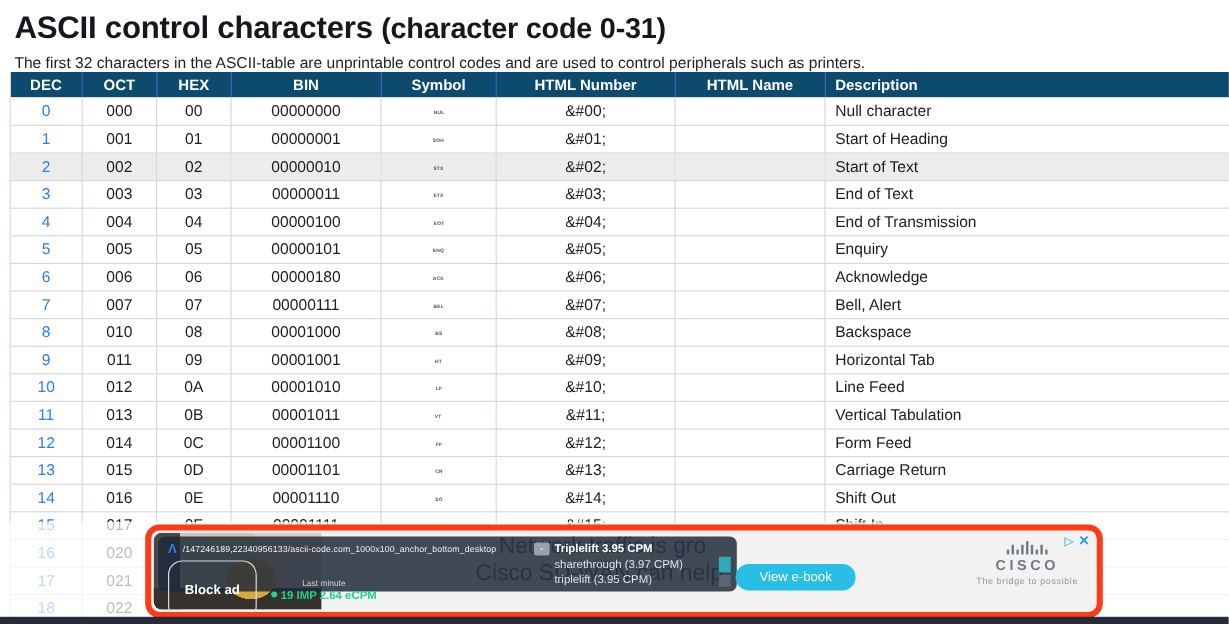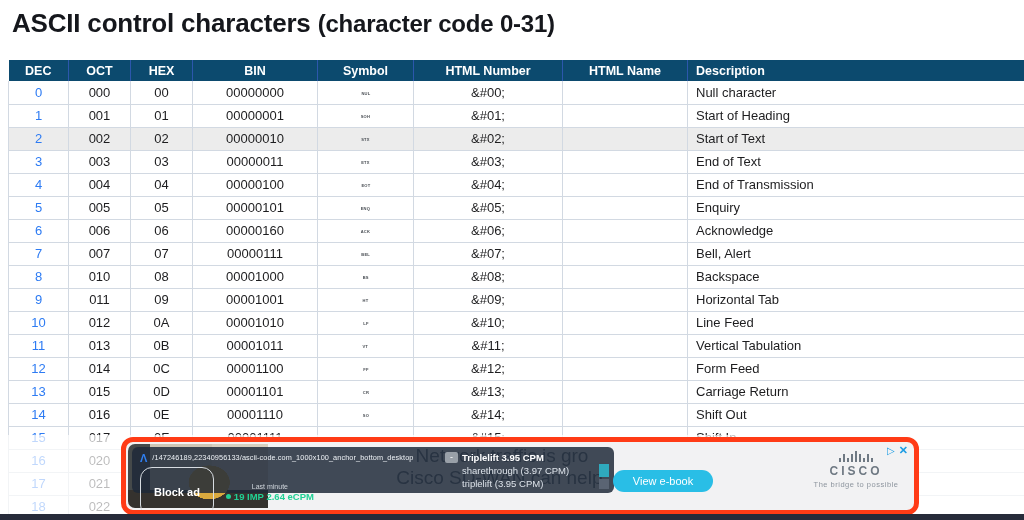--- a/index.html
+++ b/index.html
@@ -97,20 +97,21 @@
   #bottombar { position:absolute; left:0; top:514px; width:1024px; height:6px;
     background:#272b3a; z-index:30; }
 </style>
 </head>
 <body>
 
 <div id="stage">
 
   <div class="head">
     <h1><span>ASCII control characters</span> <span class="suffix">(character code 0-31)</span></h1>
+    <div class="subtitle">The first 32 characters in the ASCII-table are unprintable control codes and are used to control peripherals such as printers.</div>
   </div>
 
   <table>
     <colgroup>
       <col style="width:60px">
         <col style="width:62px">
         <col style="width:62px">
       <col style="width:125px">
         <col style="width:96px">
         <col style="width:149px">
@@ -187,21 +188,21 @@
           <td>00000101</td>
           <td><span class="sym">ENQ</span></td>
           <td>&amp;#05;</td>
           <td></td>
           <td class="desc">Enquiry</td>
         </tr>
         <tr>
           <td class="dec"><a href="#">6</a></td>
           <td>006</td>
           <td>06</td>
-          <td>00000160</td>
+          <td>00000180</td>
           <td><span class="sym">ACK</span></td>
           <td>&amp;#06;</td>
           <td></td>
           <td class="desc">Acknowledge</td>
         </tr>
         <tr>
           <td class="dec"><a href="#">7</a></td>
           <td>007</td>
           <td>07</td>
           <td>00000111</td>

